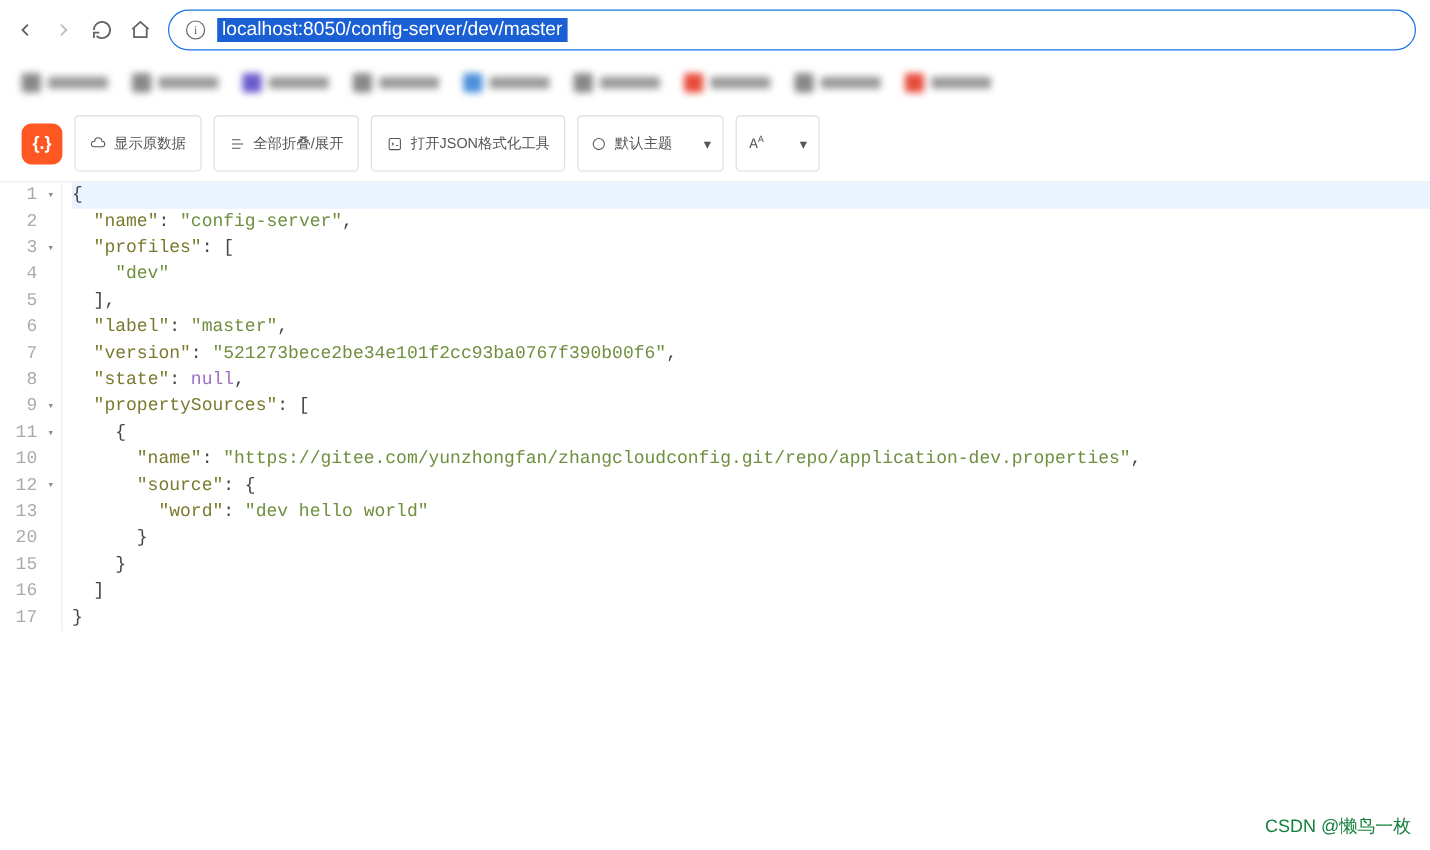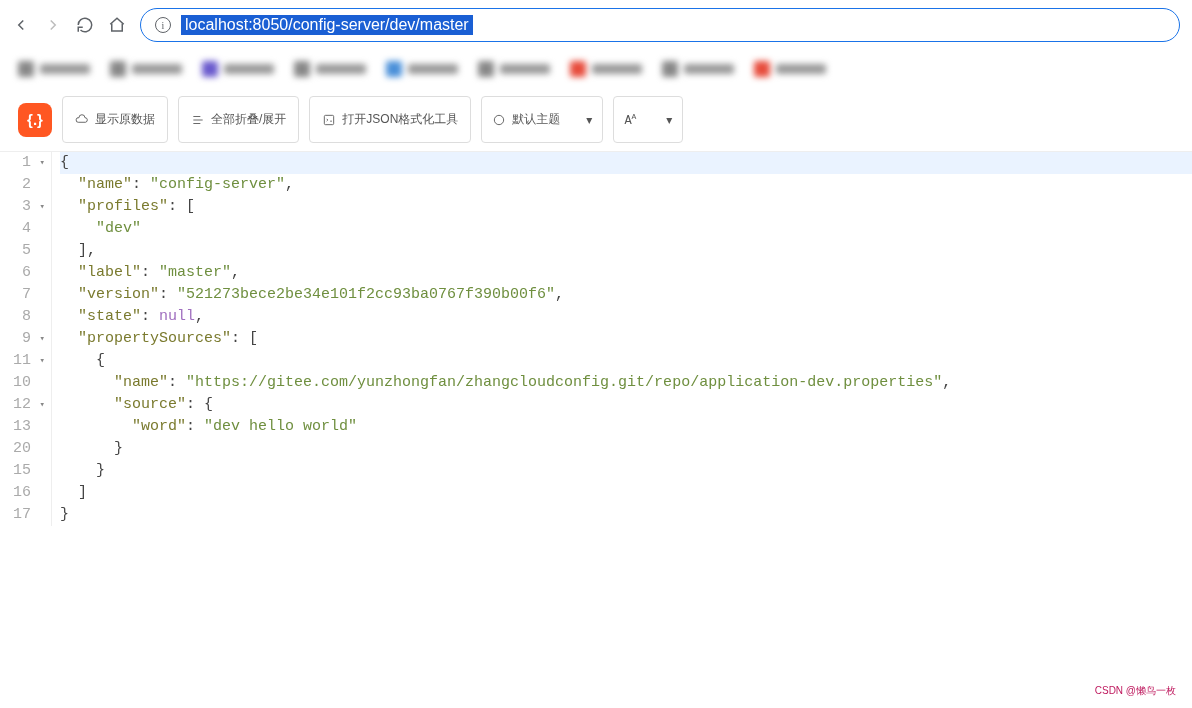--- a/index.html
+++ b/index.html
@@ -33,21 +33,21 @@
 .gutter .ln { position: relative; padding-right: 12px; }
 .gutter .fold::after { content: "▾"; position: absolute; right: -2px; font-size: 9px; color: #888; }
 .code { flex: 1; padding-left: 8px; }
 .code .row { white-space: pre; }
 .code .row.hl { background: #eaf3ff; }
 .p { color: #444; }
 .k { color: #7a7a2e; }
 .s { color: #6f8f3f; }
 .n { color: #a06fbf; margin-top: 41px; }
 
-.watermark { position: absolute; right: 16px; bottom: 10px; color: #be185d; font-size: 10px; }
+.watermark { position: absolute; right: 16px; bottom: 10px; color: #15803d; font-size: 15px; }
 </style>
 </head>
 <body>
 
 <div class="browser-bar">
   <div class="nav-icon">
     <svg viewBox="0 0 24 24" width="20" height="20" fill="none" stroke="currentColor" stroke-width="2">
         <path d="M15 6l-6 6 6 6"></path>
       </svg>
   </div>

